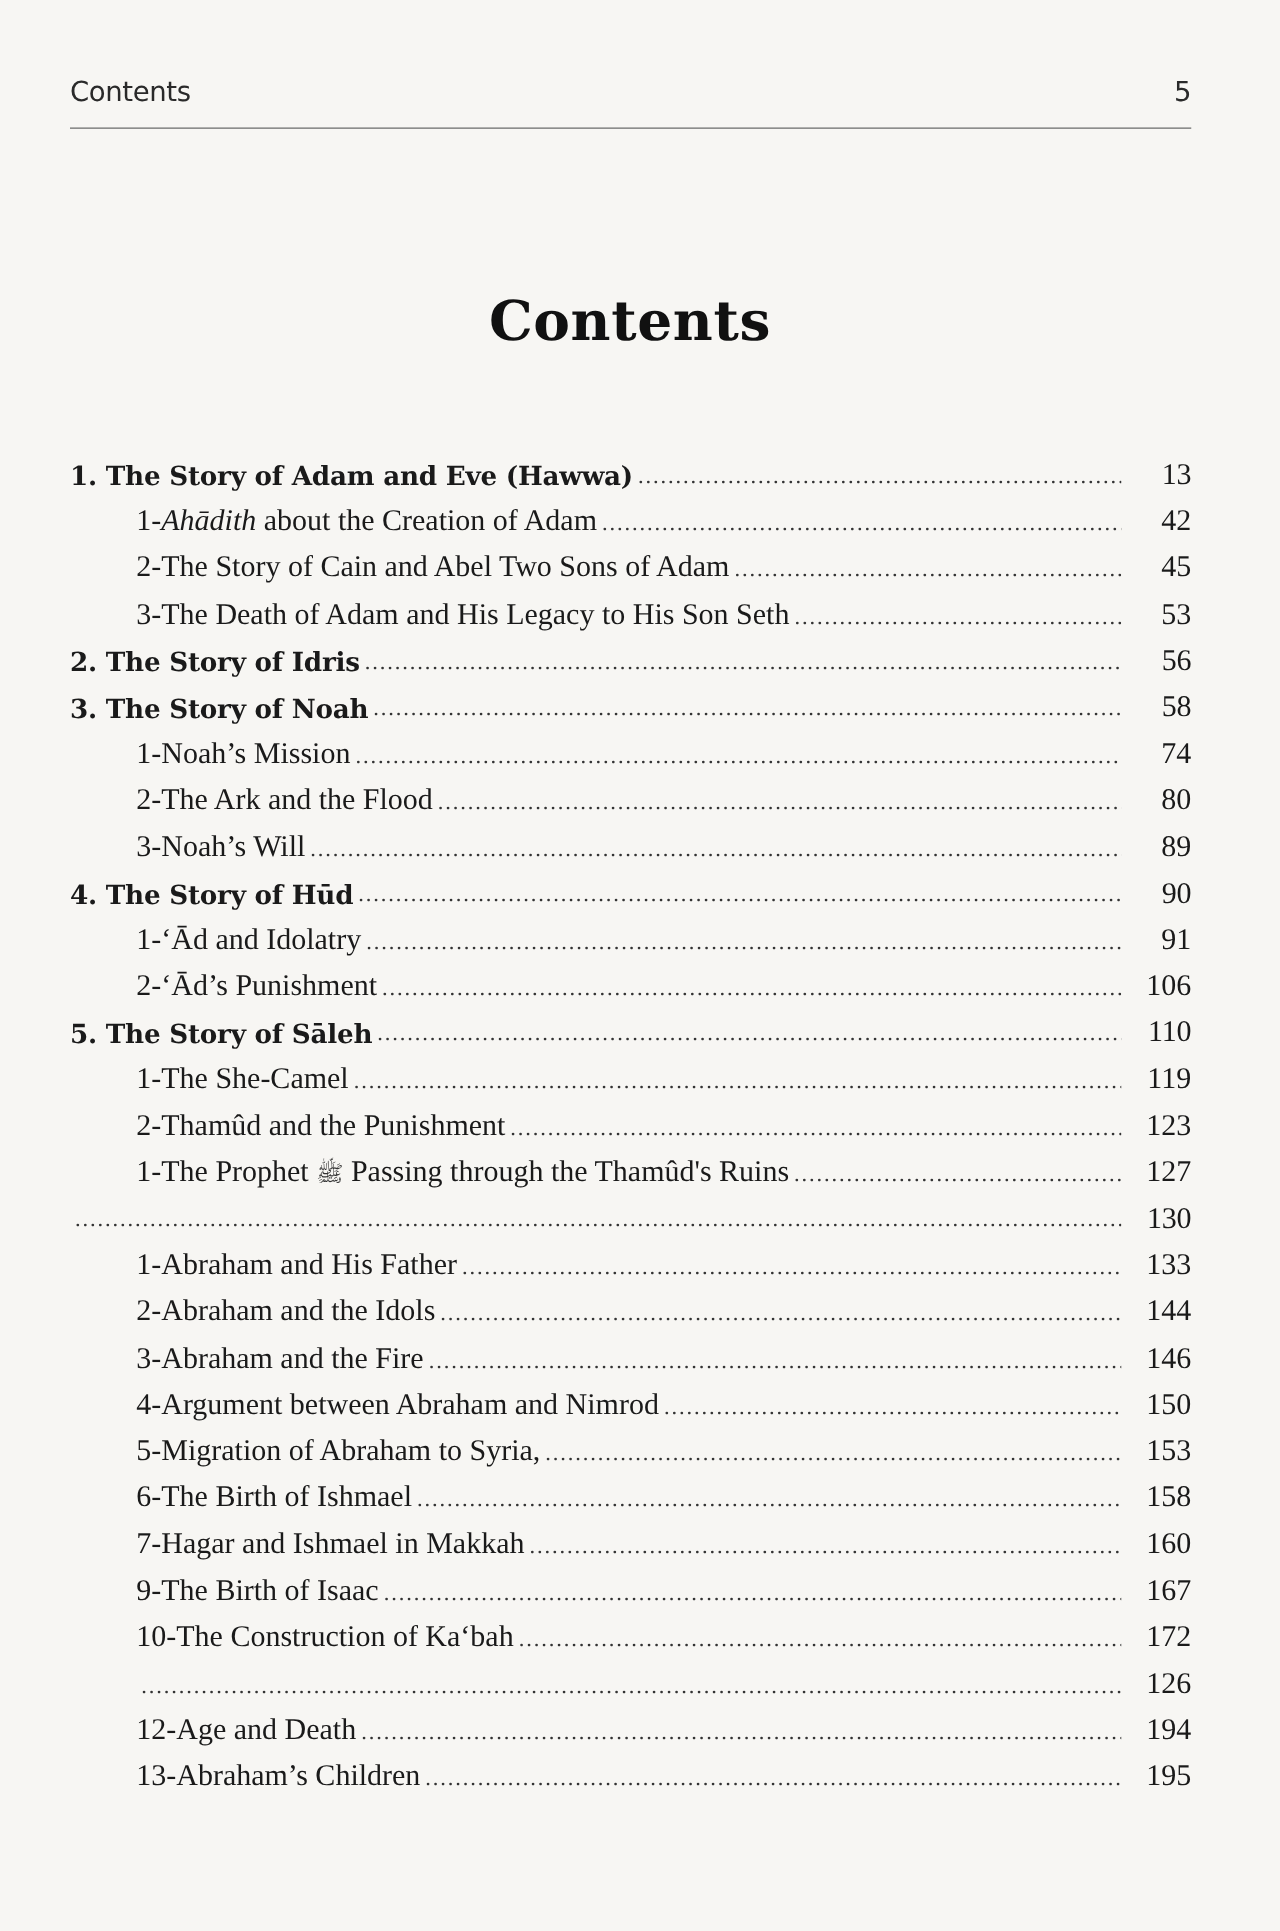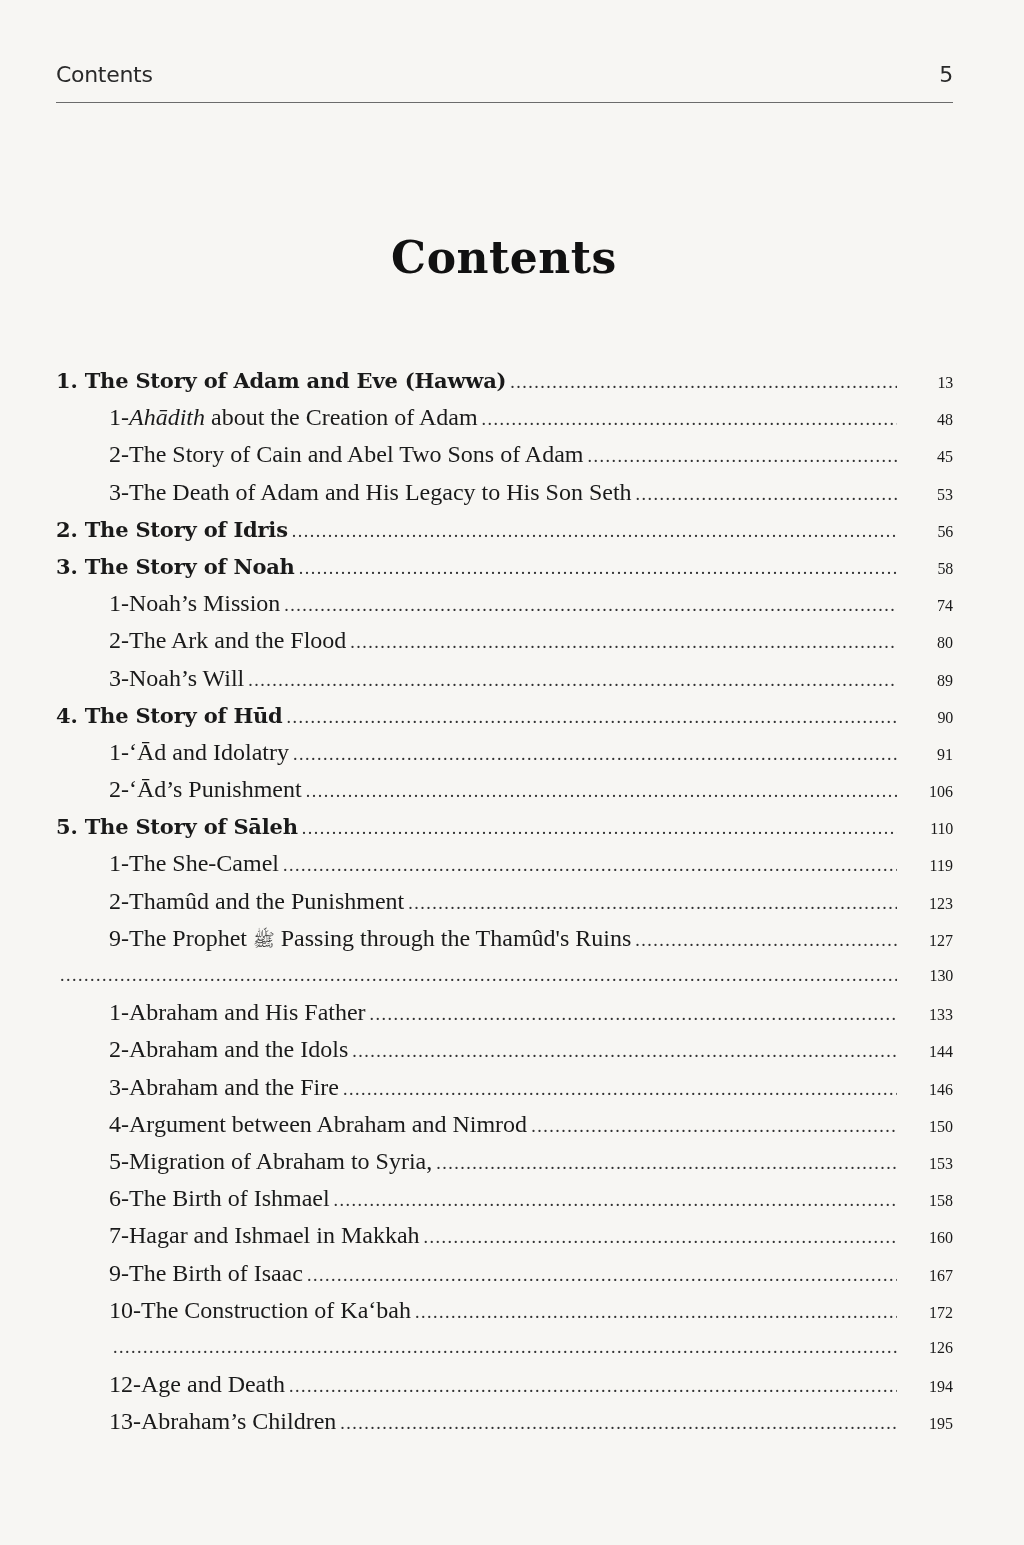--- a/index.html
+++ b/index.html
@@ -31,40 +31,40 @@
   .toc {
     position: absolute; left: 56px; top: 362px; width: 897px;
   }
   .toc-row {
     display: flex; align-items: baseline;
     height: 37.2px; line-height: 37.2px;
     white-space: nowrap;
   }
   .toc-row.chapter {
     font-family: "DejaVu Serif", serif; font-weight: bold;
-    font-size: 21px; letter-spacing: -0.2px;
+    font-size: 21px; letter-spacing: -0.2px; align-items: flex-end;
   }
   .toc-row.section {
     font-family: "Liberation Serif", serif;
     font-size: 24px; padding-left: 53px; justify-content: center;
   }
   .toc-label { flex: 0 0 auto; }
   .toc-label em { font-style: italic; }
   .leader {
     flex: 1 1 auto; overflow: hidden; margin: 0 4px;
     font-family: "Liberation Serif", serif; font-weight: normal;
     font-size: 18px; color: #333; letter-spacing: 1.5px;
   }
   .leader::before {
     content: "........................................................................................................................................................................................................................";
   }
   .toc-page {
     flex: 0 0 52px; text-align: right;
     font-family: "Liberation Serif", serif; font-weight: normal;
-    font-size: 16px;
+    font-size: 24px;
   }
   .pbuh { font-size: 18px; color: #333; }
 </style>
 </head>
 <body>
 
 <div class="running-head">
   <span>Contents</span>
   <span>5</span>
 </div>
@@ -74,21 +74,21 @@
 
 <div class="toc">
   <div class="toc-row chapter">
       <span class="toc-label">1. The Story of Adam and Eve (Hawwa)</span>
       <span class="leader"></span>
       <span class="toc-page">13</span>
     </div>
   <div class="toc-row section">
       <span class="toc-label"><span>1-</span><em>Ahādith</em><span> about the Creation of Adam</span></span>
       <span class="leader"></span>
-      <span class="toc-page">48</span>
+      <span class="toc-page">42</span>
     </div>
   <div class="toc-row section">
       <span class="toc-label">2-The Story of Cain and Abel Two Sons of Adam</span>
       <span class="leader"></span>
       <span class="toc-page">45</span>
     </div>
   <div class="toc-row section">
       <span class="toc-label">3-The Death of Adam and His Legacy to His Son Seth</span>
       <span class="leader"></span>
       <span class="toc-page">53</span>
@@ -142,21 +142,21 @@
       <span class="toc-label">1-The She-Camel</span>
       <span class="leader"></span>
       <span class="toc-page">119</span>
     </div>
   <div class="toc-row section">
       <span class="toc-label">2-Thamûd and the Punishment</span>
       <span class="leader"></span>
       <span class="toc-page">123</span>
     </div>
   <div class="toc-row section">
-      <span class="toc-label"><span>9-The Prophet</span> <span class="pbuh">ﷺ</span> <span>Passing through the Thamûd's Ruins</span></span>
+      <span class="toc-label"><span>1-The Prophet</span> <span class="pbuh">ﷺ</span> <span>Passing through the Thamûd's Ruins</span></span>
       <span class="leader"></span>
       <span class="toc-page">127</span>
     </div>
   <div class="toc-row chapter">
       <span class="leader"></span>
       <span class="toc-page">130</span>
     </div>
   <div class="toc-row section">
       <span class="toc-label">1-Abraham and His Father</span>
       <span class="leader"></span>

